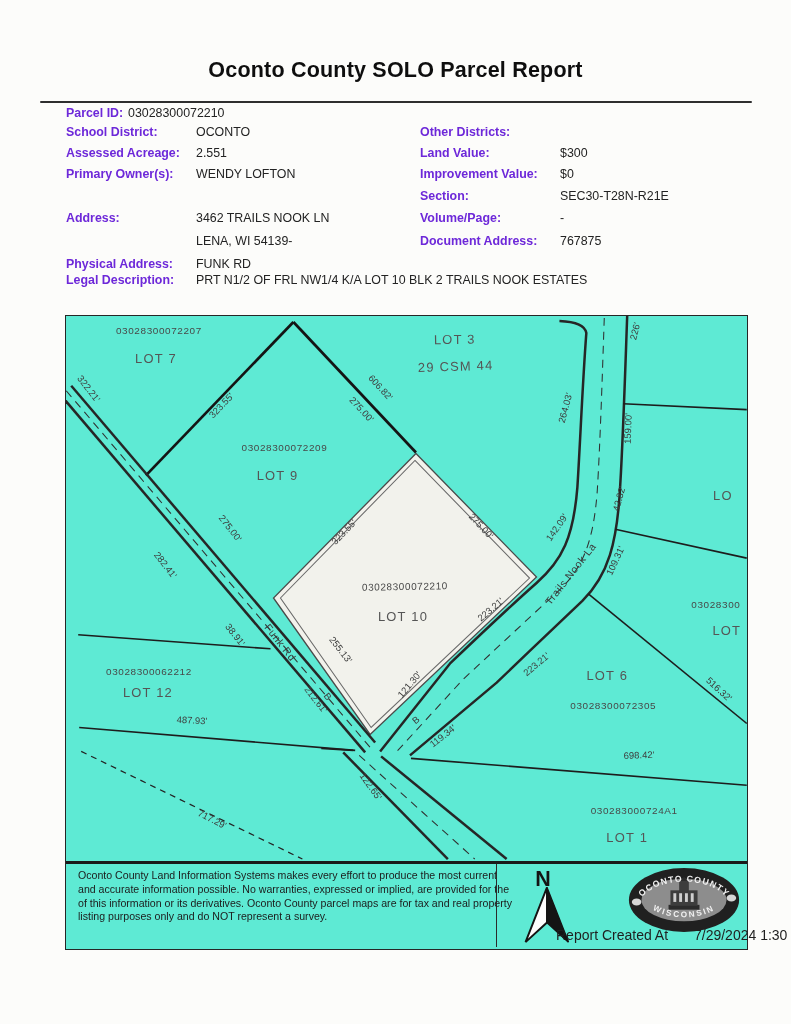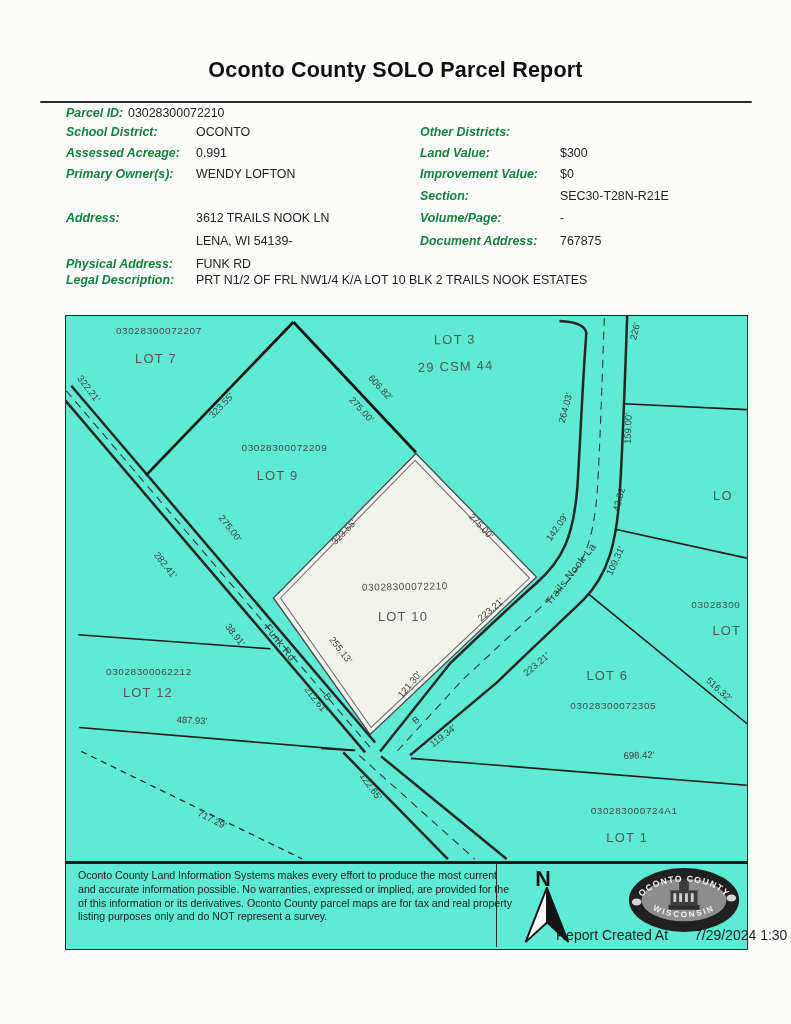--- a/index.html
+++ b/index.html
@@ -3,21 +3,21 @@
 <meta charset="utf-8">
 <style>
   html,body{margin:0;padding:0;background:#e8e8e6;}
   .page{position:relative;width:791px;height:1024px;background:#fcfcfa;margin:0 auto;
         font-family:"Liberation Sans", sans-serif;color:#222;overflow:hidden;}
   .title{position:absolute;top:58px;left:0;width:100%;text-align:center;
          font-size:21.5px;font-weight:600;color:#0e0e0e;letter-spacing:.2px;}
   .rule{position:absolute;left:40px;top:101px;width:712px;height:2.4px;background:#2e2e2e;border-radius:1px;}
   
   .drow{position:absolute;font-size:12.4px;white-space:nowrap;}
-  .dlab{font-weight:700;color:#15803d;font-style:italic;}
+  .dlab{font-weight:700;color:#6d28d9;}
   .dval{color:#232323;}
   .pos-l-lab{position:absolute;left:66px;}
   .pos-l-val{position:absolute;left:196px;}
   .pos-r-lab{position:absolute;left:420px;}
   .pos-r-val{position:absolute;left:560px;}
   
   .mapbox{position:absolute;left:65px;top:315px;width:683px;height:635px;
           border:1.6px solid #262626;box-sizing:border-box;background:#5eead4;}
   .mapsvg{display:block;width:100%;height:545px;}
   .mfooter{position:relative;width:100%;height:86px;border-top:3px solid #1a1a1a;box-sizing:border-box;}
@@ -56,40 +56,40 @@
 
     <div class="drow" style="top:125px;">
       <span class="dlab pos-l-lab">School District:</span>
       <span class="dval pos-l-val">OCONTO</span>
       <span class="dlab pos-r-lab">Other Districts:</span>
       <span class="dval pos-r-val"></span>
     </div>
 
     <div class="drow" style="top:146px;">
       <span class="dlab pos-l-lab">Assessed Acreage:</span>
-      <span class="dval pos-l-val">0.991</span>
+      <span class="dval pos-l-val">2.551</span>
       <span class="dlab pos-r-lab">Land Value:</span>
       <span class="dval pos-r-val">$300</span>
     </div>
 
     <div class="drow" style="top:167px;">
       <span class="dlab pos-l-lab">Primary Owner(s):</span>
       <span class="dval pos-l-val">WENDY LOFTON</span>
       <span class="dlab pos-r-lab">Improvement Value:</span>
       <span class="dval pos-r-val">$0</span>
     </div>
 
     <div class="drow" style="top:189px;">
       <span class="dlab pos-r-lab">Section:</span>
       <span class="dval pos-r-val">SEC30-T28N-R21E</span>
     </div>
 
     <div class="drow" style="top:211px;">
       <span class="dlab pos-l-lab">Address:</span>
-      <span class="dval pos-l-val">3612 TRAILS NOOK LN</span>
+      <span class="dval pos-l-val">3462 TRAILS NOOK LN</span>
       <span class="dlab pos-r-lab">Volume/Page:</span>
       <span class="dval pos-r-val">-</span>
     </div>
 
     <div class="drow" style="top:234px;">
       <span class="dval pos-l-val">LENA, WI 54139-</span>
       <span class="dlab pos-r-lab">Document Address:</span>
       <span class="dval pos-r-val">767875</span>
     </div>
 

